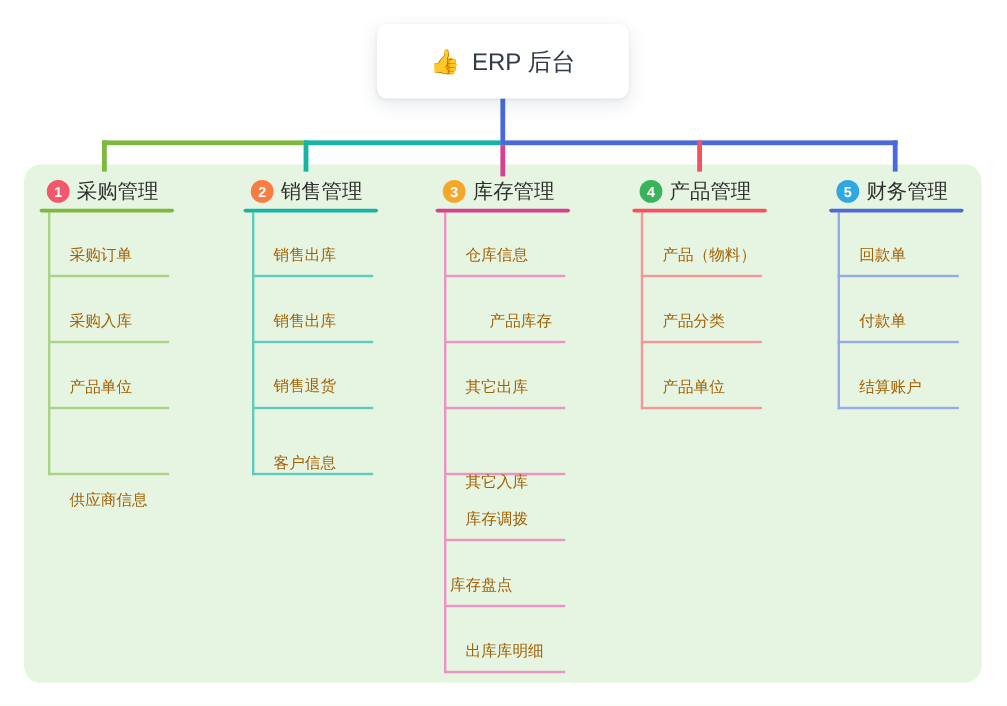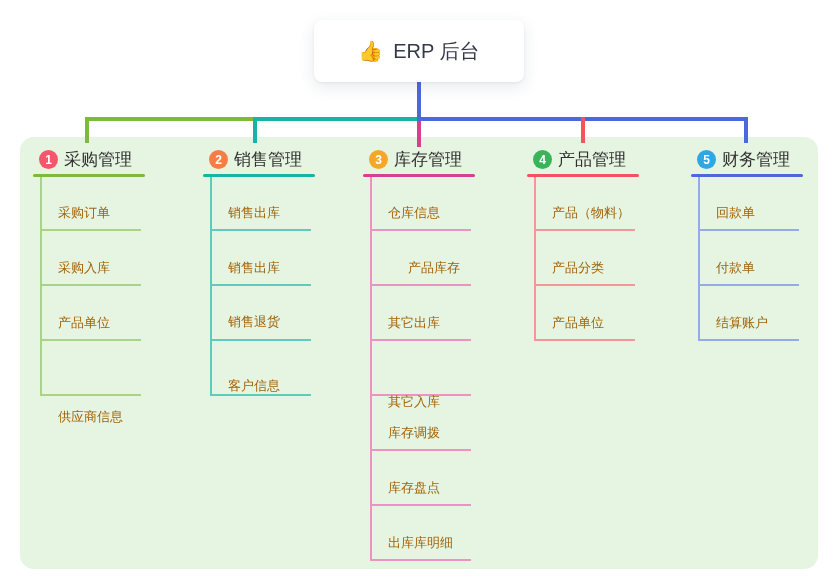--- a/index.html
+++ b/index.html
@@ -90,21 +90,21 @@
     <div class="child-label" style="left: 388px; top: 203px;">仓库信息</div>
     <div class="child-line" style="left: 370px; top: 229px; width: 101px; height: 2px; background: rgb(236, 147, 195);"></div>
     <div class="child-label" style="left: 408px; top: 258px;">产品库存</div>
     <div class="child-line" style="left: 370px; top: 284px; width: 101px; height: 2px; background: rgb(236, 147, 195);"></div>
     <div class="child-label" style="left: 388px; top: 313px;">其它出库</div>
     <div class="child-line" style="left: 370px; top: 339px; width: 101px; height: 2px; background: rgb(236, 147, 195);"></div>
     <div class="child-label" style="left: 388px; top: 368px; margin-top: 24px;">其它入库</div>
     <div class="child-line" style="left: 370px; top: 394px; width: 101px; height: 2px; background: rgb(236, 147, 195);"></div>
     <div class="child-label" style="left: 388px; top: 423px;">库存调拨</div>
     <div class="child-line" style="left: 370px; top: 449px; width: 101px; height: 2px; background: rgb(236, 147, 195);"></div>
-    <div class="child-label" style="left: 388px; top: 478px;">库存盘点</div>
+    <div class="child-label" style="left: 375px; top: 478px;">库存盘点</div>
     <div class="child-line" style="left: 370px; top: 504px; width: 101px; height: 2px; background: rgb(236, 147, 195);"></div>
     <div class="child-label" style="left: 388px; top: 533px;">出库库明细</div>
     <div class="child-line" style="left: 370px; top: 559px; width: 101px; height: 2px; background: rgb(236, 147, 195);"></div>
     <div class="branch-title" style="left: 533px; top: 149px;">
       <div class="badge" style="background: rgb(58, 180, 92);">4</div>
       <div class="btitle-label">产品管理</div>
     </div>
     <div class="title-line" style="left: 527px; top: 174px; width: 112px; height: 3px; background: rgb(244, 82, 94);"></div>
     <div class="spine" style="left: 534px; top: 177px; width: 2px; height: 164px; background: rgb(248, 149, 155);"></div>
     <div class="child-label" style="left: 552px; top: 203px;">产品（物料）</div>

